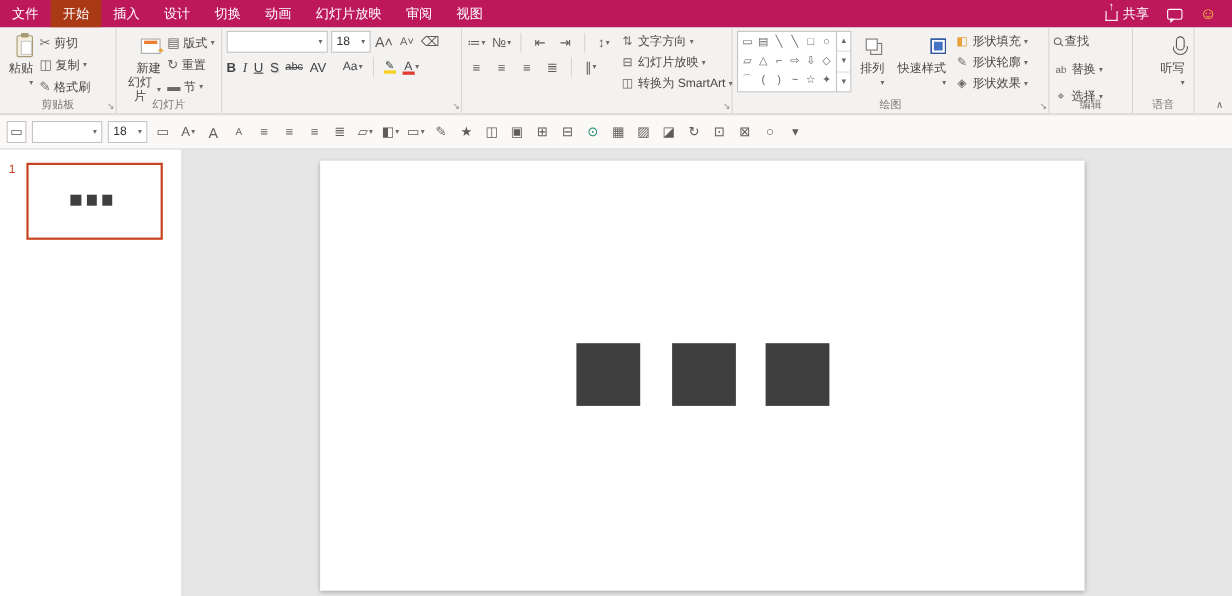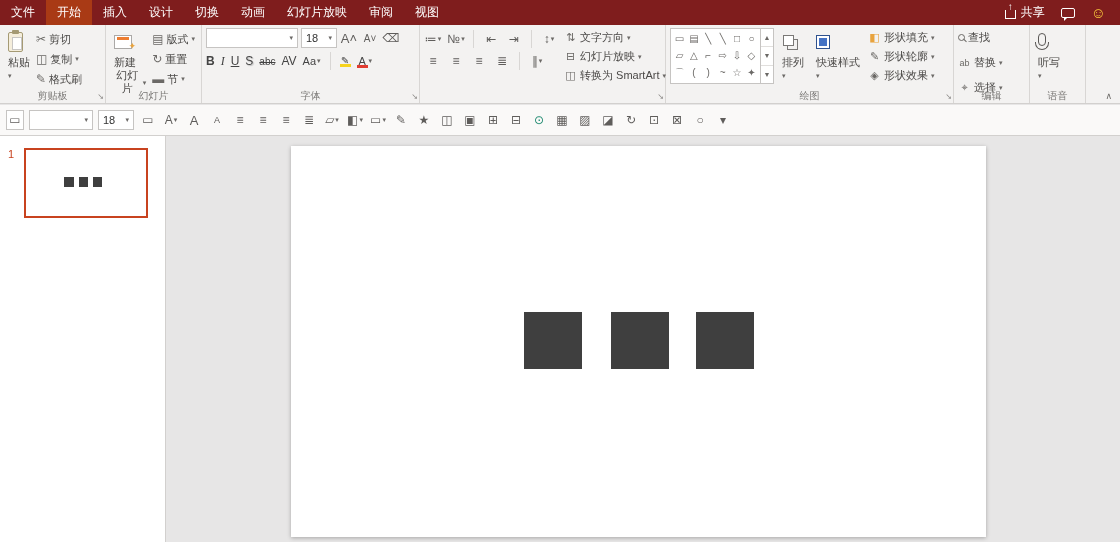--- a/index.html
+++ b/index.html
@@ -4,21 +4,21 @@
 <style>
   * { box-sizing: border-box; margin: 0; padding: 0; }
   html,body { width:1120px; height:542px; overflow:hidden; }
   body {
     font-family: "Liberation Sans", "DejaVu Sans", sans-serif;
     background:#E7E6E6; position:relative; font-size:12px; color:#444;
   }
 
   
   .titlebar { position:absolute; top:0; left:0; right:0; height:25px;
-    background:#7f1d1d; display:flex; align-items:stretch; color:#fff; }
+    background:#be185d; display:flex; align-items:stretch; color:#fff; }
   .tab { display:flex; align-items:center; padding:0 11px; font-size:12px; cursor:default; white-space:nowrap; }
   .tab.active { background:#A93A15; }
   .tb-search { display:flex; align-items:center; gap:6px; margin-left:10px; opacity:.95; }
   .mag { width:9px; height:9px; border:1.5px solid #fff; border-radius:50%; position:relative; display:inline-block; }
   .mag::after { content:""; position:absolute; width:5px; height:1.5px; background:#fff;
     transform:rotate(45deg); right:-4px; bottom:-2px; }
   .tb-right { margin-left:auto; display:flex; align-items:center; gap:16px; padding-right:14px; }
   .share-btn { display:flex; align-items:center; gap:5px; }
   .share-ic { width:11px; height:9px; border:1px solid #fff; border-top:none; position:relative; display:inline-block; margin-top:4px; }
   .share-ic::before { content:"↑"; position:absolute; top:-9px; left:2px; font-size:10px; color:#fff; }
@@ -27,21 +27,21 @@
     border:2px solid transparent; border-top-color:#fff; border-left-color:#fff; }
   .smiley { color:#FBCA3C; font-size:15px; line-height:1; }
 
   
   .ribbon { position:absolute; top:25px; left:0; right:0; height:79px;
     background:#F3F2F1; border-bottom:1px solid #D2D0CE; display:flex; }
   .rgroup { position:relative; border-right:1px solid #D8D6D4; padding:3px 4px 14px 4px; height:100%; }
   .rgroup-label { position:absolute; bottom:0; left:0; right:0; text-align:center;
     font-size:10px; color:#7A7876; line-height:14px; }
   .launcher { position:absolute; right:1px; bottom:2px; font-size:8px; color:#8A8886; }
-  .bigbtn { display:inline-flex; flex-direction:column; align-items:flex-start; justify-content:flex-start;
+  .bigbtn { display:inline-flex; flex-direction:column; align-items:flex-end; justify-content:flex-start;
     font-size:11px; color:#4B4947; padding:2px 4px; vertical-align:top; text-align:center; line-height:13px; }
   .bb-icon { height:24px; display:flex; align-items:center; justify-content:center; margin-bottom:2px; }
   .sbtn { height:20px; display:flex; align-items:center; gap:3px; font-size:11px; color:#4B4947; padding:0 2px; white-space:nowrap; }
   .icon { color:#6B6966; font-size:12px; line-height:1; }
   .arr { font-size:7px; color:#6B6966; }
   .row { display:flex; align-items:center; }
   .col { display:flex; flex-direction:column; }
   .vsep { width:1px; background:#D8D6D4; height:18px; margin:0 3px; }
   .combo { background:#fff; border:1px solid #C6C4C2; height:20px; display:flex;
     align-items:center; font-size:11px; color:#333; padding:0 4px; }
@@ -195,38 +195,37 @@
       <span class="qicon" style="font-size:10px;">A˅</span>
       <span class="qicon">⌫</span>
     </div>
     <div class="row" style="margin-top:4px; gap:6px;">
       <span class="fmt-b">B</span>
       <span class="fmt-i">I</span>
       <span class="fmt-u">U</span>
       <span class="fmt-s">S</span>
       <span class="fmt-abc">abc</span>
       <span style="font-size:12px;">AV</span>
-      <span class="row" style="gap:1px;">
+      <span class="row" style="gap:1px;margin-left:9px;">
         <span style="font-size:11px;">Aa</span>
         <span class="arr">▾</span>
       </span>
       <span class="vsep"></span>
       <span class="col" style="align-items:center;">
         <span style="font-size:10px;">✎</span>
         <span class="colorbar" style="background:#F7D31E;"></span>
       </span>
       <span class="row" style="gap:1px;">
         <span class="col" style="align-items:center;">
           <span style="font-size:11px;">A</span>
           <span class="colorbar" style="background:#E03C31;"></span>
         </span>
         <span class="arr">▾</span>
       </span>
     </div>
-    <div class="rgroup-label">字体</div>
     <span class="launcher">↘</span>
   </div>
 
   <div class="rgroup" style="width:246px;">
     <div class="row" style="align-items:flex-start; gap:6px;">
       <div class="col">
         <div class="row" style="gap:5px; height:22px;">
           <span class="qicon qdrop">≔</span>
           <span class="qicon qdrop">№</span>
           <span class="vsep"></span>

